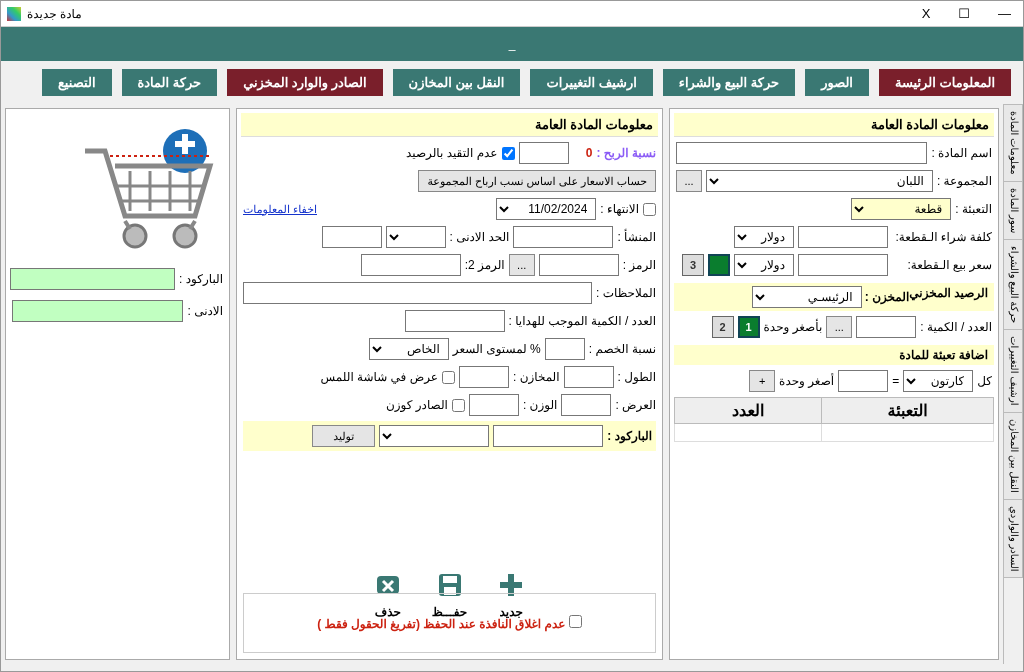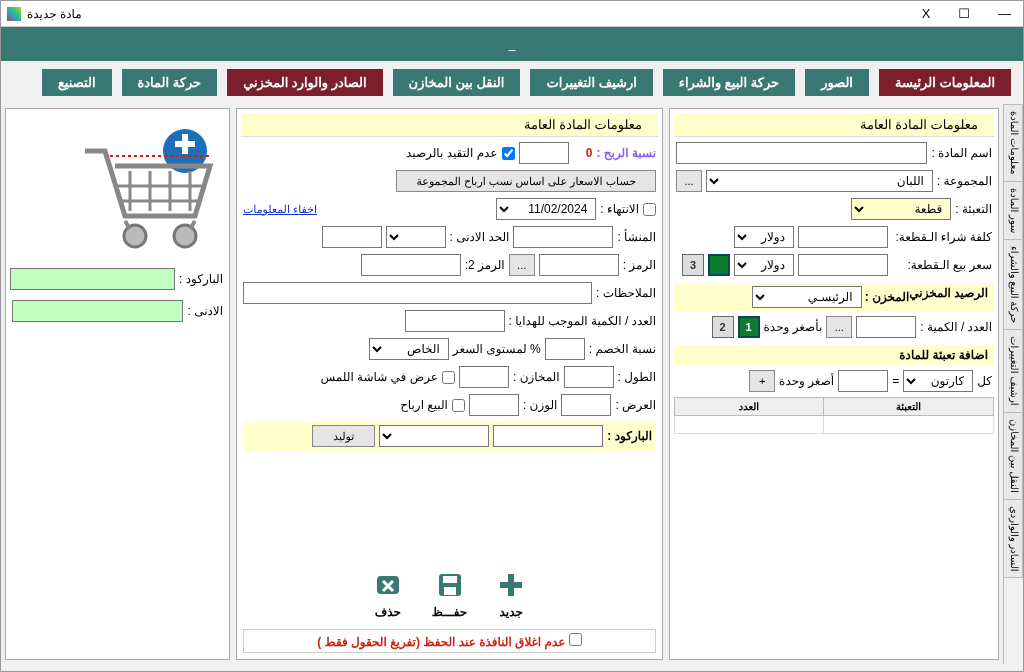--- a/index.html
+++ b/index.html
@@ -16,38 +16,38 @@
 .tab.green { background: #3a7873; }
 .tab.maroon { background: #7a1f2b; }
 .content { display: flex; height: 560px; }
 .sidetabs { width: 20px; display: flex; flex-direction: column; border-left: 1px solid #bbb; }
 .sidetab { flex: 0 0 auto; writing-mode: vertical-rl; text-orientation: mixed; padding: 6px 2px; font-size: 10px; background: #e8e8e8; border: 1px solid #bbb; border-left: none; margin-bottom: -1px; cursor: pointer; text-align: center; }
 .panels { flex: 1; display: flex; gap: 6px; padding: 4px; }
 .panel { background: #fff; border: 1px solid #aaa; padding: 4px; }
 .panel-left { width: 225px; display:flex; flex-direction:column; }
 .panel-mid { flex: 1; position: relative; }
 .panel-right { width: 330px; }
-.section-header { background: #ffffcc; padding: 4px 16px; font-size: 13px; font-weight: normal; border-bottom: 1px solid #ddd; margin-bottom: 4px; }
+.section-header { background: #ffffcc; padding: 4px 5px; font-size: 13px; font-weight: bold; border-bottom: 1px solid #ddd; margin-bottom: 4px; }
 .row { display: flex; align-items: center; gap: 4px; margin: 4px 2px; min-height: 24px; }
 .lbl { font-size: 12px; white-space: nowrap; }
 input[type=text], select { height: 22px; border: 1px solid #777; padding: 0 4px; font-size: 12px; background: #fff; }
 .tiny-btn { height: 22px; min-width: 26px; background: #e5e5e5; border: 1px solid #888; cursor: pointer; font-size: 11px; }
 .sq { width:22px; height:22px; display:inline-flex; align-items:center; justify-content:center; border:1px solid #666; font-size:11px; color:#fff; font-weight:bold; }
 .sq.g { background:#0a7d2e; border:2px solid #145; }
 .sq.gray { background:#ddd; color:#333; }
 .yellowbar { background:#ffffcc; padding:3px 6px; font-weight:bold; font-size:12px; margin:6px 0 2px; }
 .grid { border:1px solid #999; background:#fff; }
-.grid th { background:#eee; border:1px solid #bbb; padding:3px 6px; font-size:10px; }
+.grid th { background:#eee; border:1px solid #bbb; padding:3px 6px; font-size:16px; }
 .grid td { border:1px solid #ddd; height:18px; }
 .link { color:#1533cc; text-decoration:underline; font-size:11px; cursor:pointer; }
 .actionbar { position:absolute; bottom:40px; left:0; right:0; display:flex; justify-content:center; gap:30px; }
 .action { display:flex; flex-direction:column; align-items:center; gap:6px; cursor:pointer; }
 .action .ic { width:28px; height:28px; display:flex; align-items:center; justify-content:center; }
 .action .txt { font-size:12px; font-weight:bold; }
-.noclose { position:absolute; bottom:6px; left:0; right:0; text-align:center; color:#c21; font-size:12px; font-weight:bold; border:1px solid #ccc; margin:0 6px; padding:3px; }
+.noclose { position:absolute; bottom:6px; left:0; right:0; text-align:center; color:#c21; font-size:12px; font-weight:bold; border:1px solid #ccc; margin:0 6px; padding:21px; }
 .cart { text-align:center; padding:8px 0 12px; position:relative; }
 .green-input { background:#c1ffc1 !important; }
 .listhead { background:#f5f5f5; border:1px solid #bbb; padding:3px; font-size:11px; text-align:center; }
 svg { display:block; }
 </style>
 </head>
 <body>
 
 <div class="window">
 
@@ -158,21 +158,21 @@
         <div class="section-header">معلومات المادة العامة</div>
 
         <div class="row">
           <span class="lbl" style="color:#8b5cf6;font-weight:bold">نسبة الربح :</span>
           <span style="color:#c21;font-weight:bold;width:20px">0</span>
           <input type="text" style="width: 50px;">
           <input type="checkbox" checked="" style="">
           <span class="lbl">عدم التقيد بالرصيد</span>
         </div>
         <div class="row">
-            <button class="tiny-btn" style="flex:0 0 auto;padding:0 19px">حساب الاسعار على اساس نسب ارباح المجموعة</button>
+            <button class="tiny-btn" style="flex:0 0 auto;padding:0 8px">حساب الاسعار على اساس نسب ارباح المجموعة</button>
           </div>
         <div class="row">
           <input type="checkbox" style="">
           <span class="lbl">الانتهاء :</span>
           <select style="width:100px"><option>11/02/2024</option></select>
           <span style="flex:1"></span>
           <span class="link">اخفاء المعلومات</span>
         </div>
         <div class="row">
           <span class="lbl">المنشأ :</span>
@@ -209,21 +209,21 @@
           <input type="text" style="width: 50px;">
           <input type="checkbox" style="">
           <span class="lbl">عرض في شاشة اللمس</span>
         </div>
         <div class="row">
           <span class="lbl">العرض :</span>
           <input type="text" style="width: 50px;">
           <span class="lbl">الوزن :</span>
           <input type="text" style="width: 50px;">
           <input type="checkbox" style="">
-          <span class="lbl">البيع ارباح</span>
+          <span class="lbl">الصادر كوزن</span>
         </div>
         <div class="row" style="background:#ffffcc;padding:4px">
           <span class="lbl" style="font-weight:bold">الباركود :</span>
           <input type="text" style="width: 110px;">
           <select style="width:110px"></select>
           <button class="tiny-btn" style="padding:0 20px">توليد</button>
         </div>
 
         <div class="actionbar">
           <div class="action">

